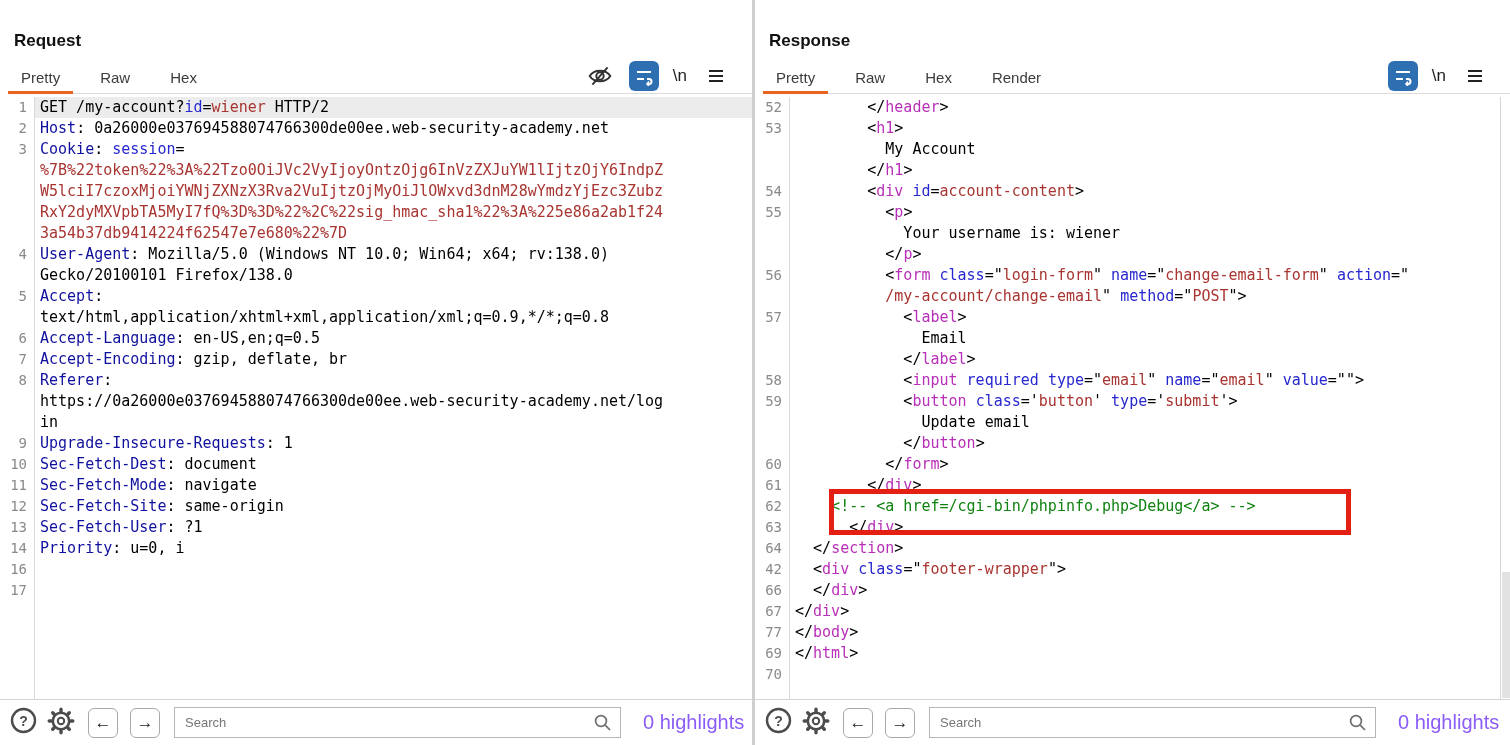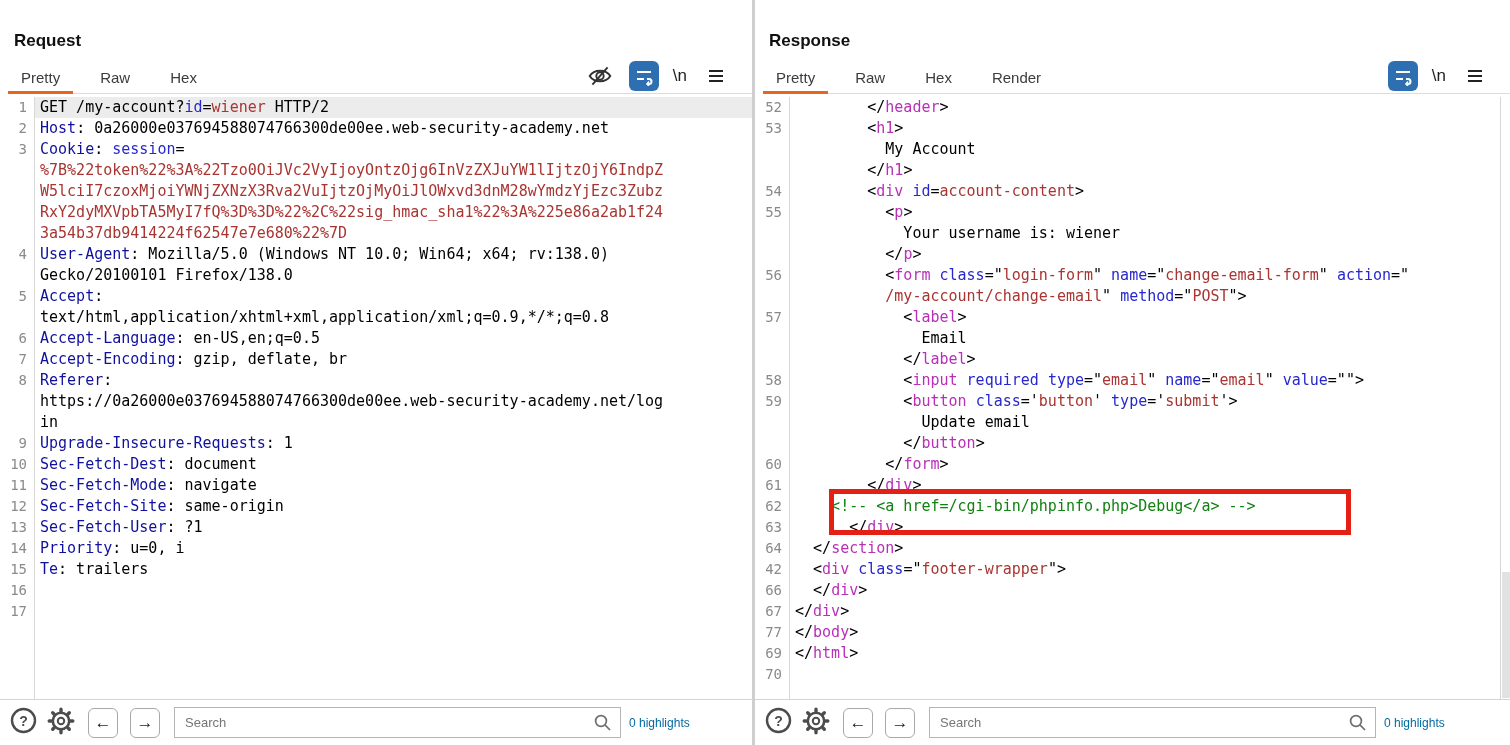--- a/index.html
+++ b/index.html
@@ -32,21 +32,21 @@
   .tk-tag{color:#b82fb8;text-align:right;}
   .tk-comment{color:#108210;}
   .footer{position:absolute;left:0;right:0;bottom:0;height:45px;border-top:1px solid #d4d4d4;background:#fff;display:flex;align-items:center;}
   .help-btn{margin-left:10px;flex:none;cursor:pointer;}
   .gear-btn{margin-left:9px;flex:none;cursor:pointer;}
   .nav-btn{margin-left:12px;flex:none;width:28px;height:28px;border:1px solid #a8a8a8;border-radius:6px;background:#fff;display:flex;align-items:center;justify-content:center;font-size:17px;color:#222;cursor:pointer;}
   .search-wrap{position:relative;margin-left:14px;flex:none;width:447px;height:31px;}
   .search-wrap input{width:100%;height:100%;box-sizing:border-box;border:1px solid #b5b5b5;padding:0 34px 0 10px;font-size:13px;font-family:"Liberation Sans",sans-serif;color:#333;outline:none;}
   .search-wrap input::placeholder{color:#767676;}
   .search-icon{position:absolute;right:9px;top:6px;}
-  .highlights{margin-left:8px;font-size:12px;color:#0369a1;white-space:nowrap;}
+  .highlights{margin-left:22px;font-size:20px;color:#8b5cf6;white-space:nowrap;}
   #layout-switcher{position:absolute;top:3px;right:8px;width:130px;height:27px;background:#e3e3e3;border-radius:4px;display:flex;}
   .ls-btn{width:43.3px;height:27px;display:flex;align-items:center;justify-content:center;border-radius:4px;cursor:pointer;}
   .ls-btn.active{background:#2e6fb2;}
   .ls-cols{display:flex;gap:3px;}
   .ls-cols span{display:block;width:9px;height:13px;background:#fff;border-radius:1px;}
   .ls-rows{display:flex;flex-direction:column;gap:3px;}
   .ls-rows span{display:block;width:17px;height:5px;background:#8f8f8f;border-radius:1px;}
   .ls-square{width:14px;height:14px;background:#8f8f8f;border-radius:1px;}
   #annotation-rect{position:absolute;left:829px;top:489px;width:522px;height:46px;border:5px solid #e41f13;box-sizing:border-box;z-index:5;}
   #response-scrollbar{position:absolute;top:97px;bottom:45px;right:0;width:9px;border-left:1px solid #d6d6d6;}
@@ -187,24 +187,20 @@
       </div>
       <div class="row">
         <div class="gut">13</div>
         <div class="txt"><span class="tk-name">Sec-Fetch-User</span><span class="tk-plain">: ?1</span></div>
       </div>
       <div class="row">
         <div class="gut">14</div>
         <div class="txt"><span class="tk-name">Priority</span><span class="tk-plain">: u=0, i</span></div>
       </div>
       <div class="row">
-        <div class="gut">15</div>
-        <div class="txt"><span class="tk-name">Te</span><span class="tk-plain">: trailers</span></div>
-      </div>
-      <div class="row">
         <div class="gut">16</div>
         <div class="txt"></div>
       </div>
       <div class="row">
         <div class="gut">17</div>
         <div class="txt"></div>
       </div>
     </div>
   <div class="footer">
     <span class="help-btn">

